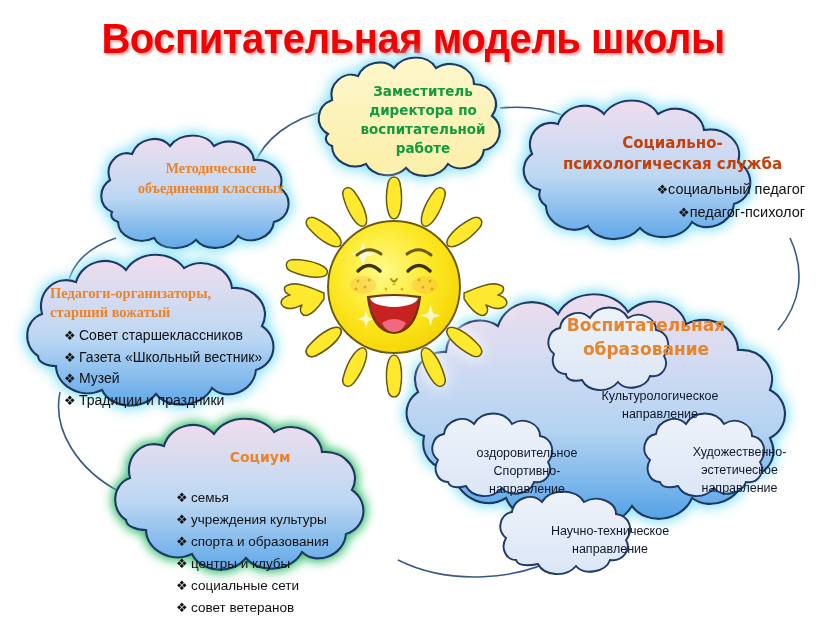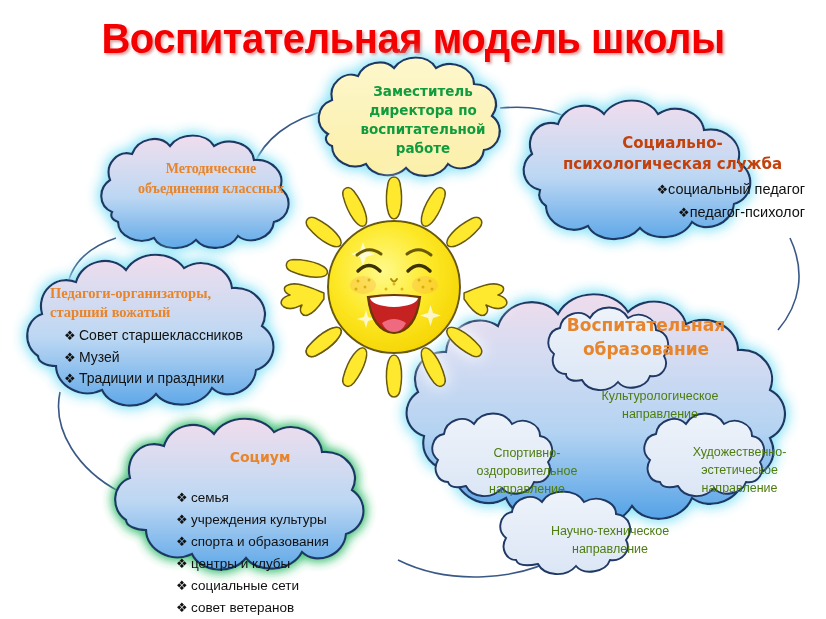--- a/index.html
+++ b/index.html
@@ -51,21 +51,21 @@
   #t-socium .c-head{color:#e8842a;font-size:14px;line-height:19px;
     text-align:center;font-family:"DejaVu Sans",sans-serif;}
   #t-socium .c-list{margin-top:20px;font-size:13.5px;line-height:22px;
     color:#111;padding-left:36px;}
 
   #t-dop{left:546px;top:313px;width:200px;text-align:center;
     color:#e8842a;font-weight:700;font-size:17px;line-height:24px;
     font-family:"DejaVu Sans",sans-serif;}
 
   .sub-text{position:absolute;z-index:9;text-align:center;
-    color:#4d7c0f;font-size:12.5px;line-height:18px;
+    color:#0f172a;font-size:12.5px;line-height:18px;
     font-family:"Liberation Sans","DejaVu Sans",sans-serif;}
   #t-cult{left:570px;top:387px;width:180px;}
   #t-sport{left:452px;top:444px;width:150px;}
   #t-art{left:662px;top:443px;width:155px;}
   #t-sci{left:520px;top:522px;width:180px;}
 </style>
 </head>
 <body>
 
 <div id="stage">
@@ -376,20 +376,21 @@
     </ul>
   </div>
 
   <div class="cloud-text" id="t-peda">
     <div class="c-head">
       <div>Педагоги-организаторы,</div>
       <div>старший вожатый</div>
     </div>
     <ul class="c-list">
       <li><span class="bul">❖</span><span>Совет старшеклассников</span></li>
+      <li><span class="bul">❖</span><span>Газета «Школьный вестник»</span></li>
       <li><span class="bul">❖</span><span>Музей</span></li>
       <li><span class="bul">❖</span><span>Традиции и праздники</span></li>
     </ul>
   </div>
 
   <div class="cloud-text" id="t-socium">
     <div class="c-head">Социум</div>
     <ul class="c-list">
       <li><span class="bul">❖</span><span>семья</span></li>
       <li><span class="bul">❖</span><span>учреждения культуры</span></li>
@@ -404,22 +405,22 @@
     <div>Воспитательная</div>
     <div>образование</div>
   </div>
 
   <div class="sub-text" id="t-cult">
     <div>Культурологическое</div>
     <div>направление</div>
   </div>
 
   <div class="sub-text" id="t-sport">
+    <div>оздоровительное</div>
     <div>Спортивно-</div>
-    <div>оздоровительное</div>
     <div>направление</div>
   </div>
 
   <div class="sub-text" id="t-art">
     <div>Художественно-</div>
     <div>эстетическое</div>
     <div>направление</div>
   </div>
 
   <div class="sub-text" id="t-sci">

